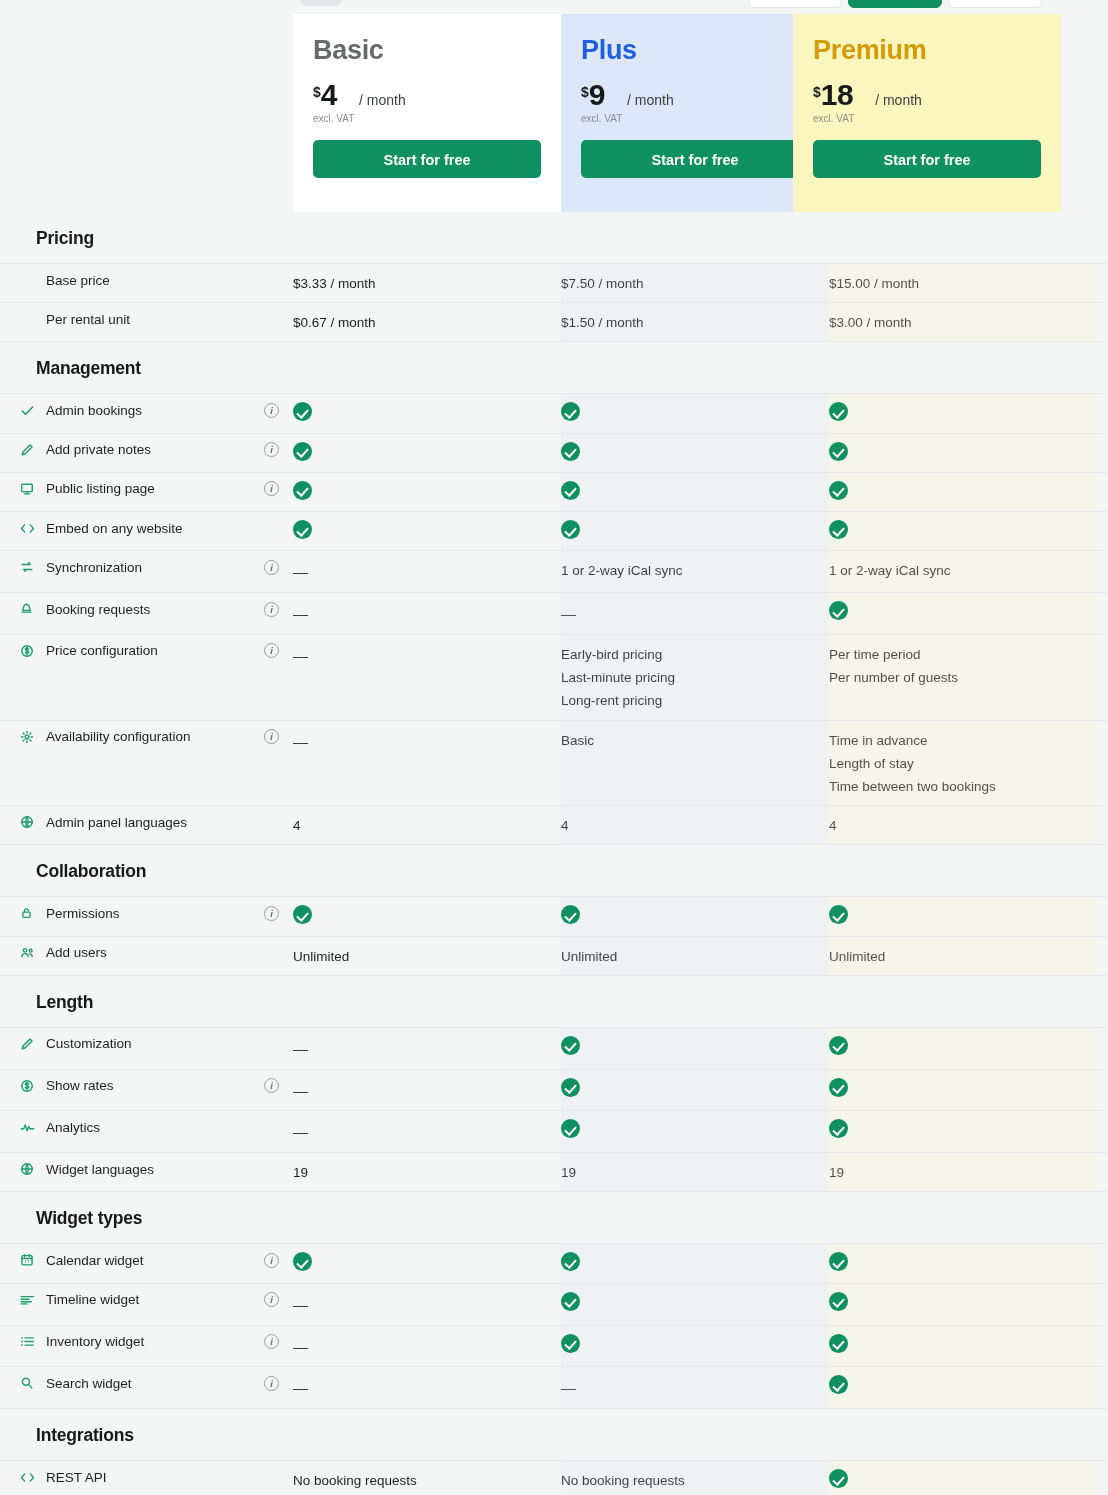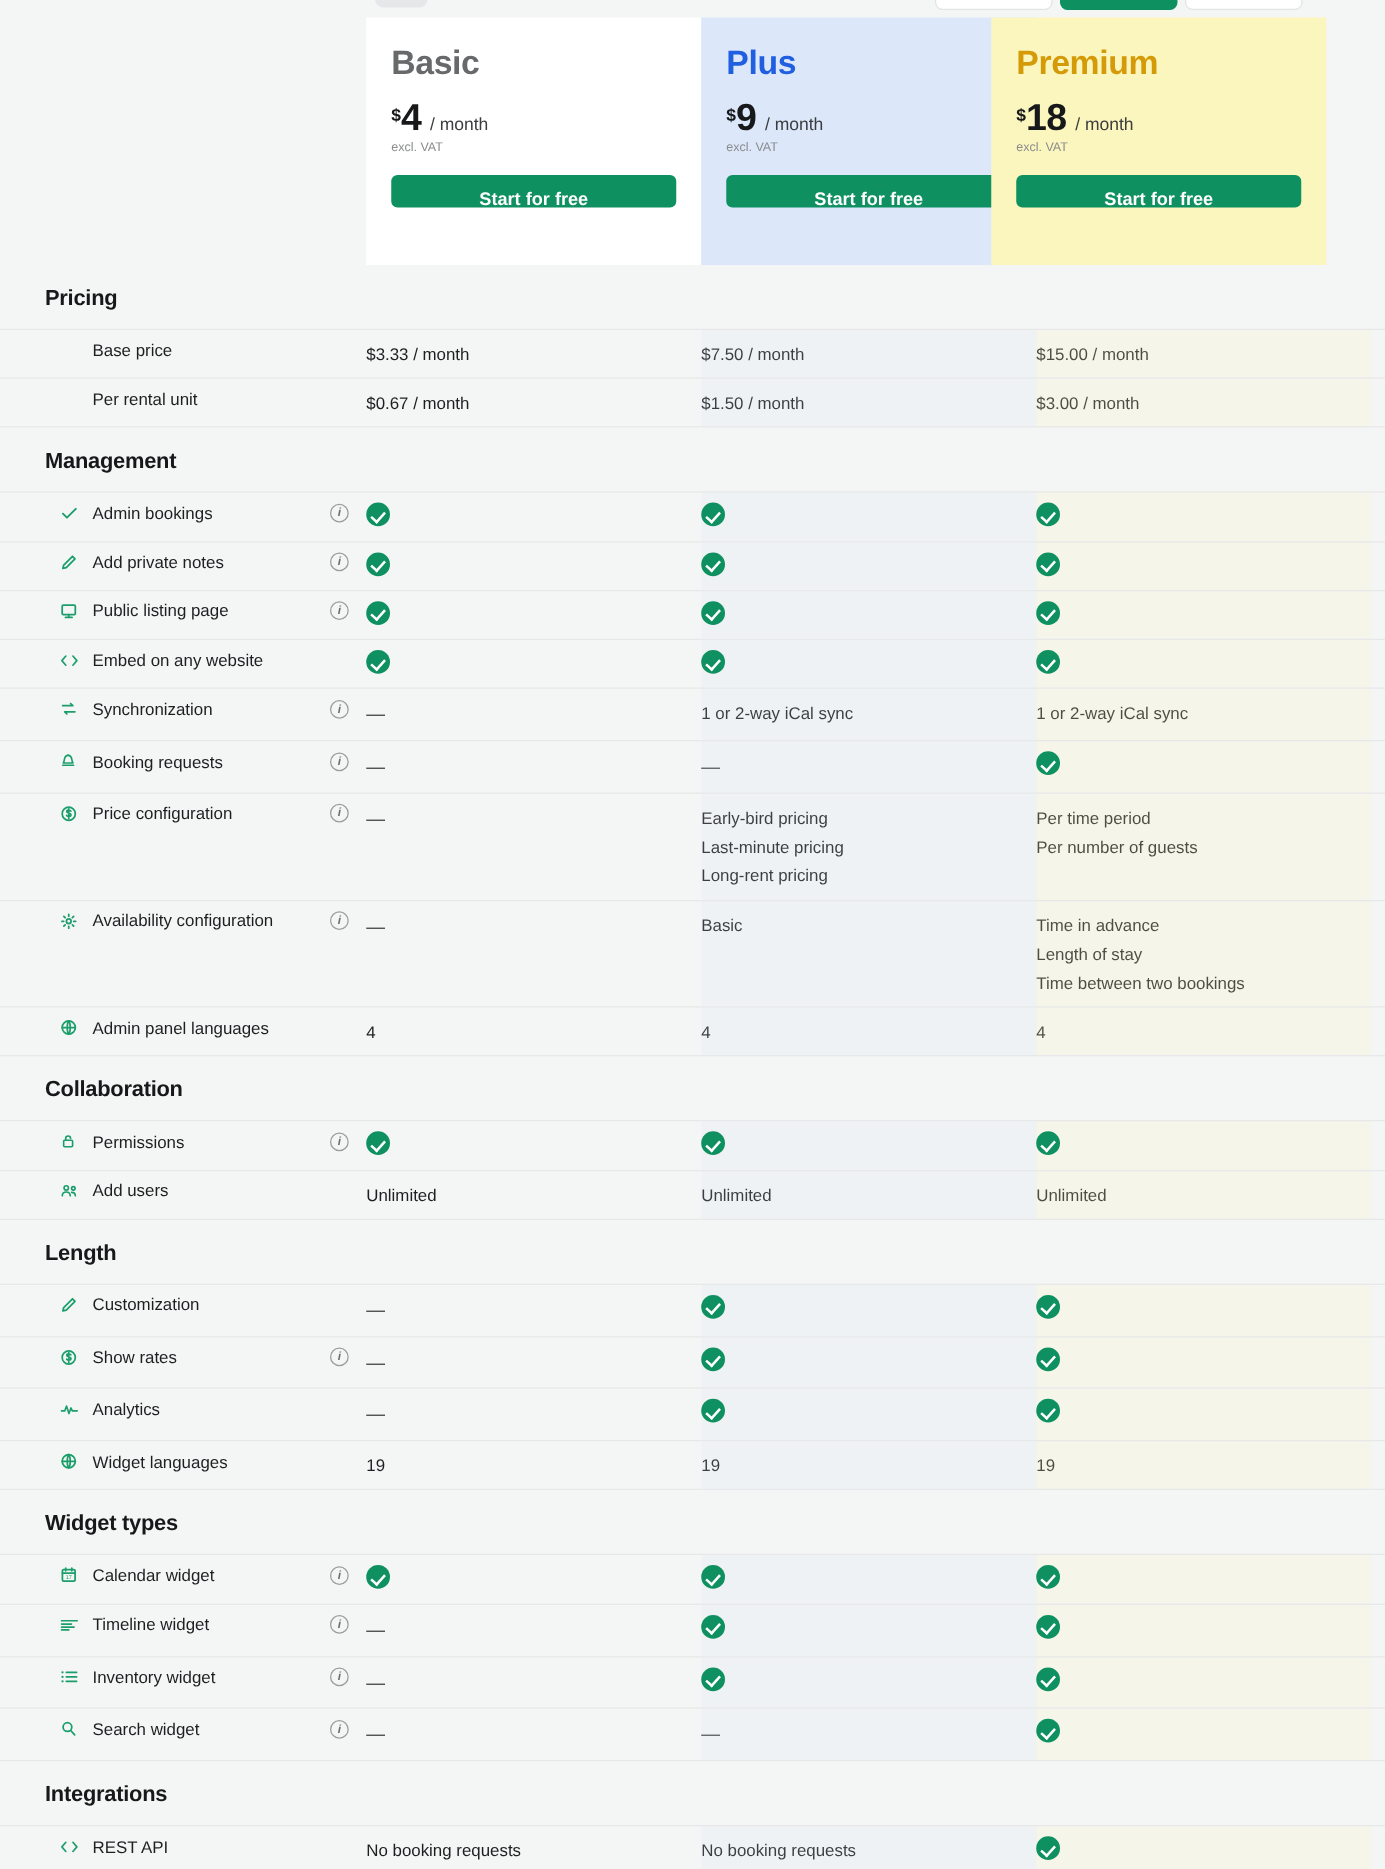--- a/index.html
+++ b/index.html
@@ -49,25 +49,25 @@
     font-size: 27px; font-weight: 700; letter-spacing: -0.3px;
     margin: 0 0 16px 0; line-height: 1.05;
   }
   .basic .plan-name   { color: #67696b; }
   .plus .plan-name    { color: #1f5fe0; }
   .premium .plan-name { color: #d59a08; }
 
   .price-line { display: flex; align-items: baseline; margin-bottom: 3px; }
   .cur { font-size: 14px; font-weight: 700; color: #17181a; align-self: flex-start; margin-top: 4px; }
   .amt { font-size: 30px; font-weight: 700; color: #17181a; line-height: 1; letter-spacing: -0.5px; }
-  .per { font-size: 14px; color: #3b3d3f; margin-left: 7px; }
+  .per { font-size: 14px; color: #3b3d3f; margin-left: 22px; }
   .vat { font-size: 10px; color: #8a8c8e; margin-bottom: 16px; }
 
   .cta {
-    display: block; width: 100%; height: 26px; line-height: 38px;
+    display: block; width: 100%; height: 38px; line-height: 38px;
     border: 0; border-radius: 5px; cursor: pointer;
     background: #0f9060; color: #ffffff;
     font-family: "Liberation Sans", sans-serif;
     font-size: 14.5px; font-weight: 700; text-align: center;
   }
 
   
   .table { position: absolute; top: 212px; left: 0; width: 1108px; }
 
   .section-head {
@@ -84,21 +84,21 @@
     padding: 8px 0 7px 0;
   }
   .row.last { border-bottom: 1px solid #e7e8e9; }
   .row .col-stripe {
     position: absolute; top: 0; bottom: 0; width: 268px; pointer-events: none;
   }
 
   .c-label {
     width: 293px; flex: 0 0 293px;
     display: flex; align-items: center;
-    padding-left: 48px; padding-right: 6px;
+    padding-left: 20px; padding-right: 6px;
     font-size: 13.5px; color: #1d1f21;
   }
   .c-label .ricon {
     width: 18px; flex: 0 0 18px; height: 16px;
     margin-right: 8px; color: #1a9e6b;
     display: inline-flex; align-items: center; justify-content: flex-start;
   }
   .c-label .ricon svg { display: block; }
   .c-label .ltext { white-space: nowrap; }
   .c-label .info {

